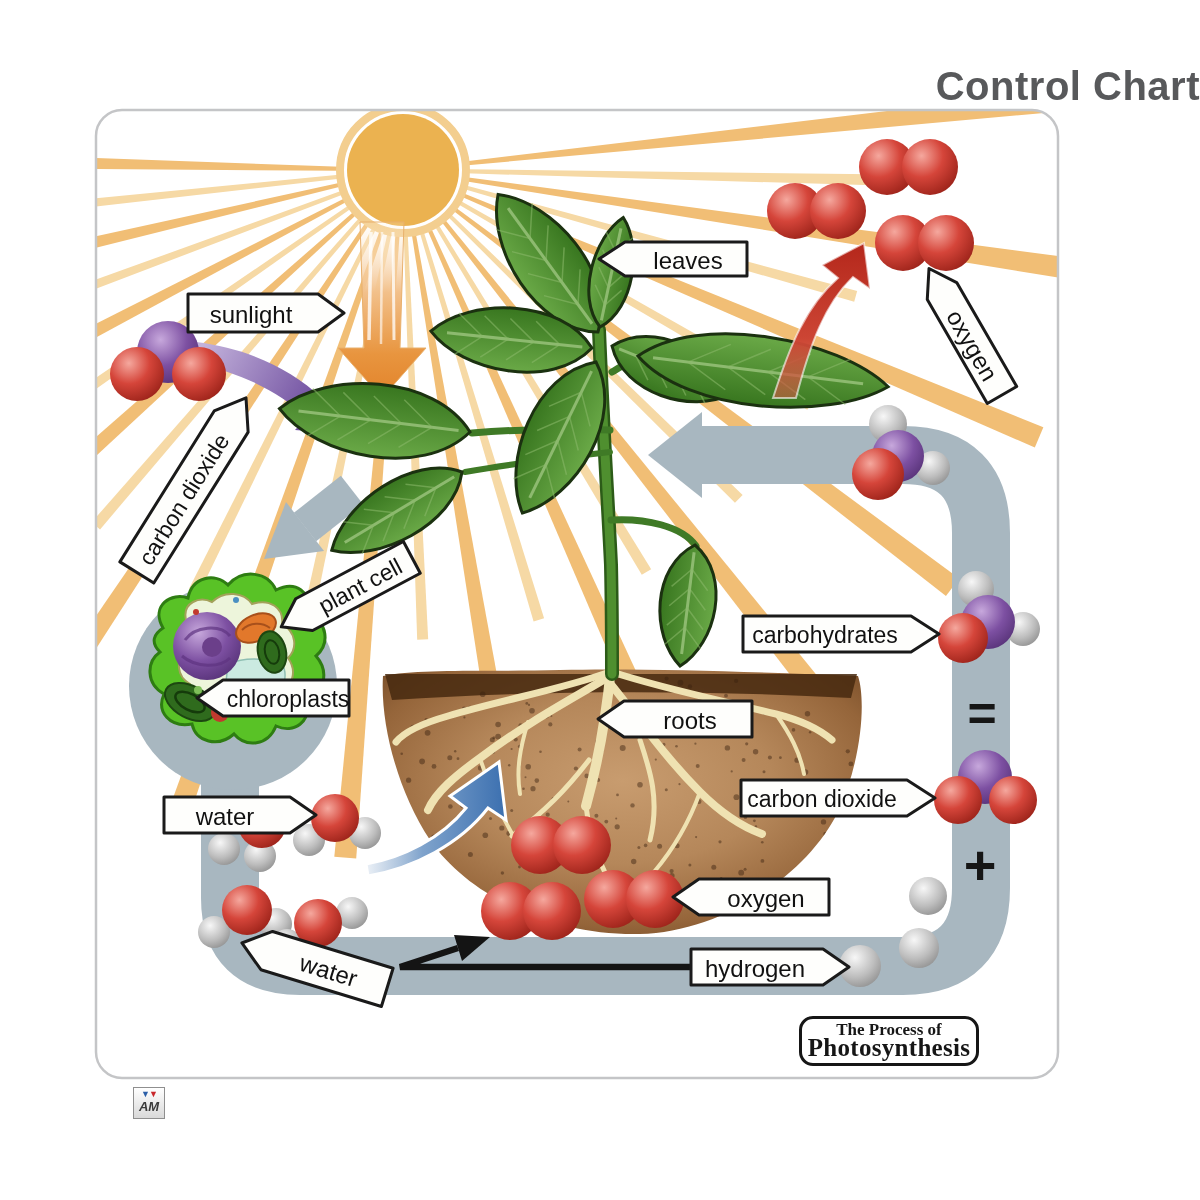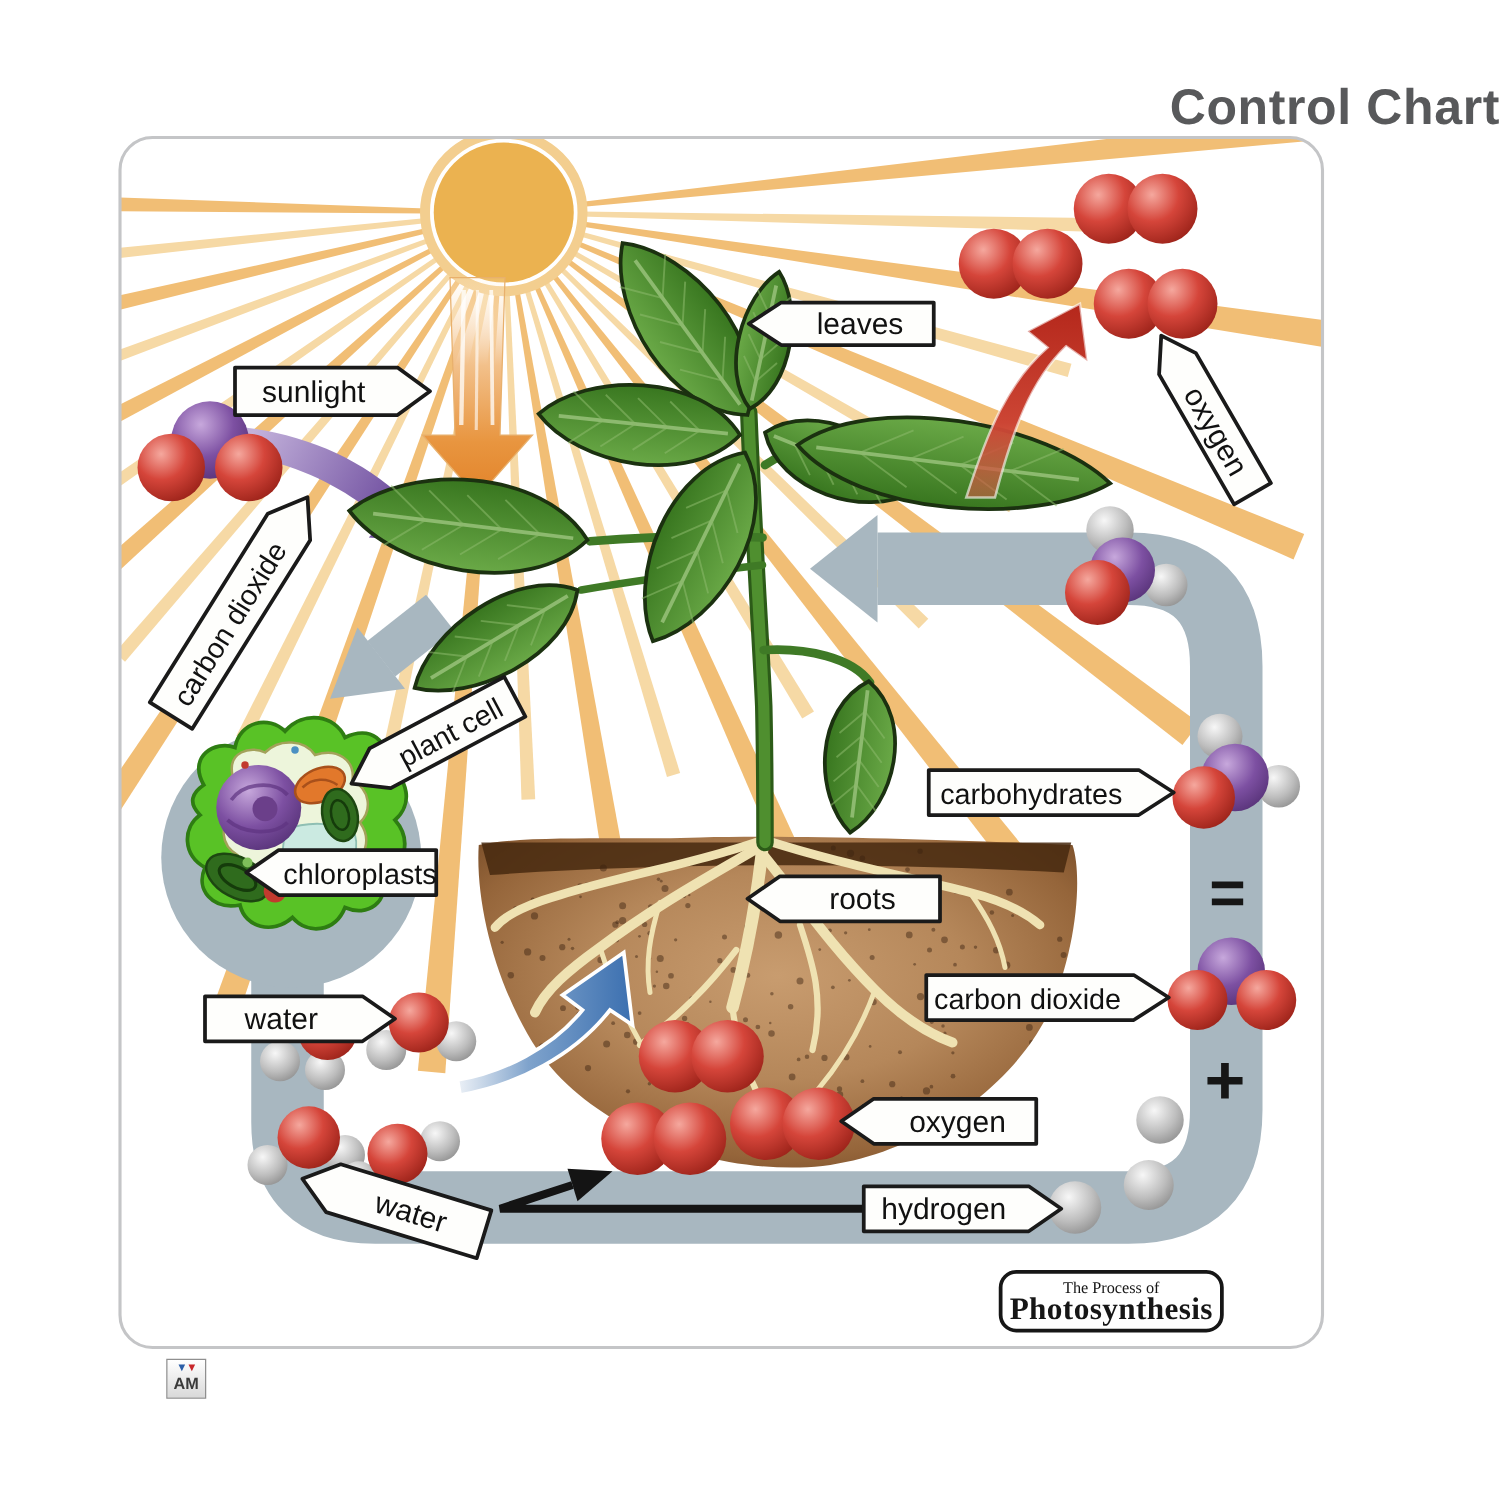--- a/index.html
+++ b/index.html
@@ -3,27 +3,27 @@
 <meta charset="utf-8">
 <style>
   html,body{margin:0;padding:0;background:#ffffff;}
   body{width:1200px;height:1200px;position:relative;font-family:"Liberation Sans",sans-serif;overflow:hidden;}
   #title{position:absolute;left:0;top:64px;width:1200px;text-align:right;
          font-size:40px;font-weight:700;color:#58595B;letter-spacing:.5px;}
   #scene{position:absolute;left:0;top:0;}
   #footerBox{position:absolute;left:799px;top:1016px;width:180px;height:50px;box-sizing:border-box;
              border:3px solid #161616;border-radius:14px;background:#fff;text-align:center;
              font-family:"Liberation Serif",serif;color:#161616;padding-top:3px;}
-  #footerBox .l1{font-size:13px;font-weight:400;line-height:15px;}
+  #footerBox .l1{font-size:17px;font-weight:700;line-height:15px;}
   #footerBox .l2{font-size:25px;font-weight:700;line-height:22px;letter-spacing:.3px;}
   #logo{position:absolute;left:133px;top:1087px;width:32px;height:32px;box-sizing:border-box;
         border:1px solid #8f8f8f;background:linear-gradient(#ffffff,#d9d9d9);text-align:center;}
   #logo .chevrons{display:block;height:12px;line-height:12px;font-size:9px;letter-spacing:-1px;}
   #logo .chevrons .b{color:#2C5FA8;} #logo .chevrons .r{color:#C8272B;}
-  #logo .am{display:block;font-size:13px;font-weight:800;color:#3A3A3A;line-height:14px;}
+  #logo .am{display:block;font-size:13px;font-weight:800;color:#3A3A3A;line-height:14px;font-style:italic;}
   text.bannerTxt{font-family:"Liberation Sans",sans-serif;fill:#111;}
   .eq{font-family:"Liberation Sans",sans-serif;font-weight:700;fill:#161616;}
 </style>
 </head>
 <body>
 
 <div id="title">Control Chart</div>
 
 <svg id="scene" width="1200" height="1200" viewBox="0 0 1200 1200">
   <defs>

